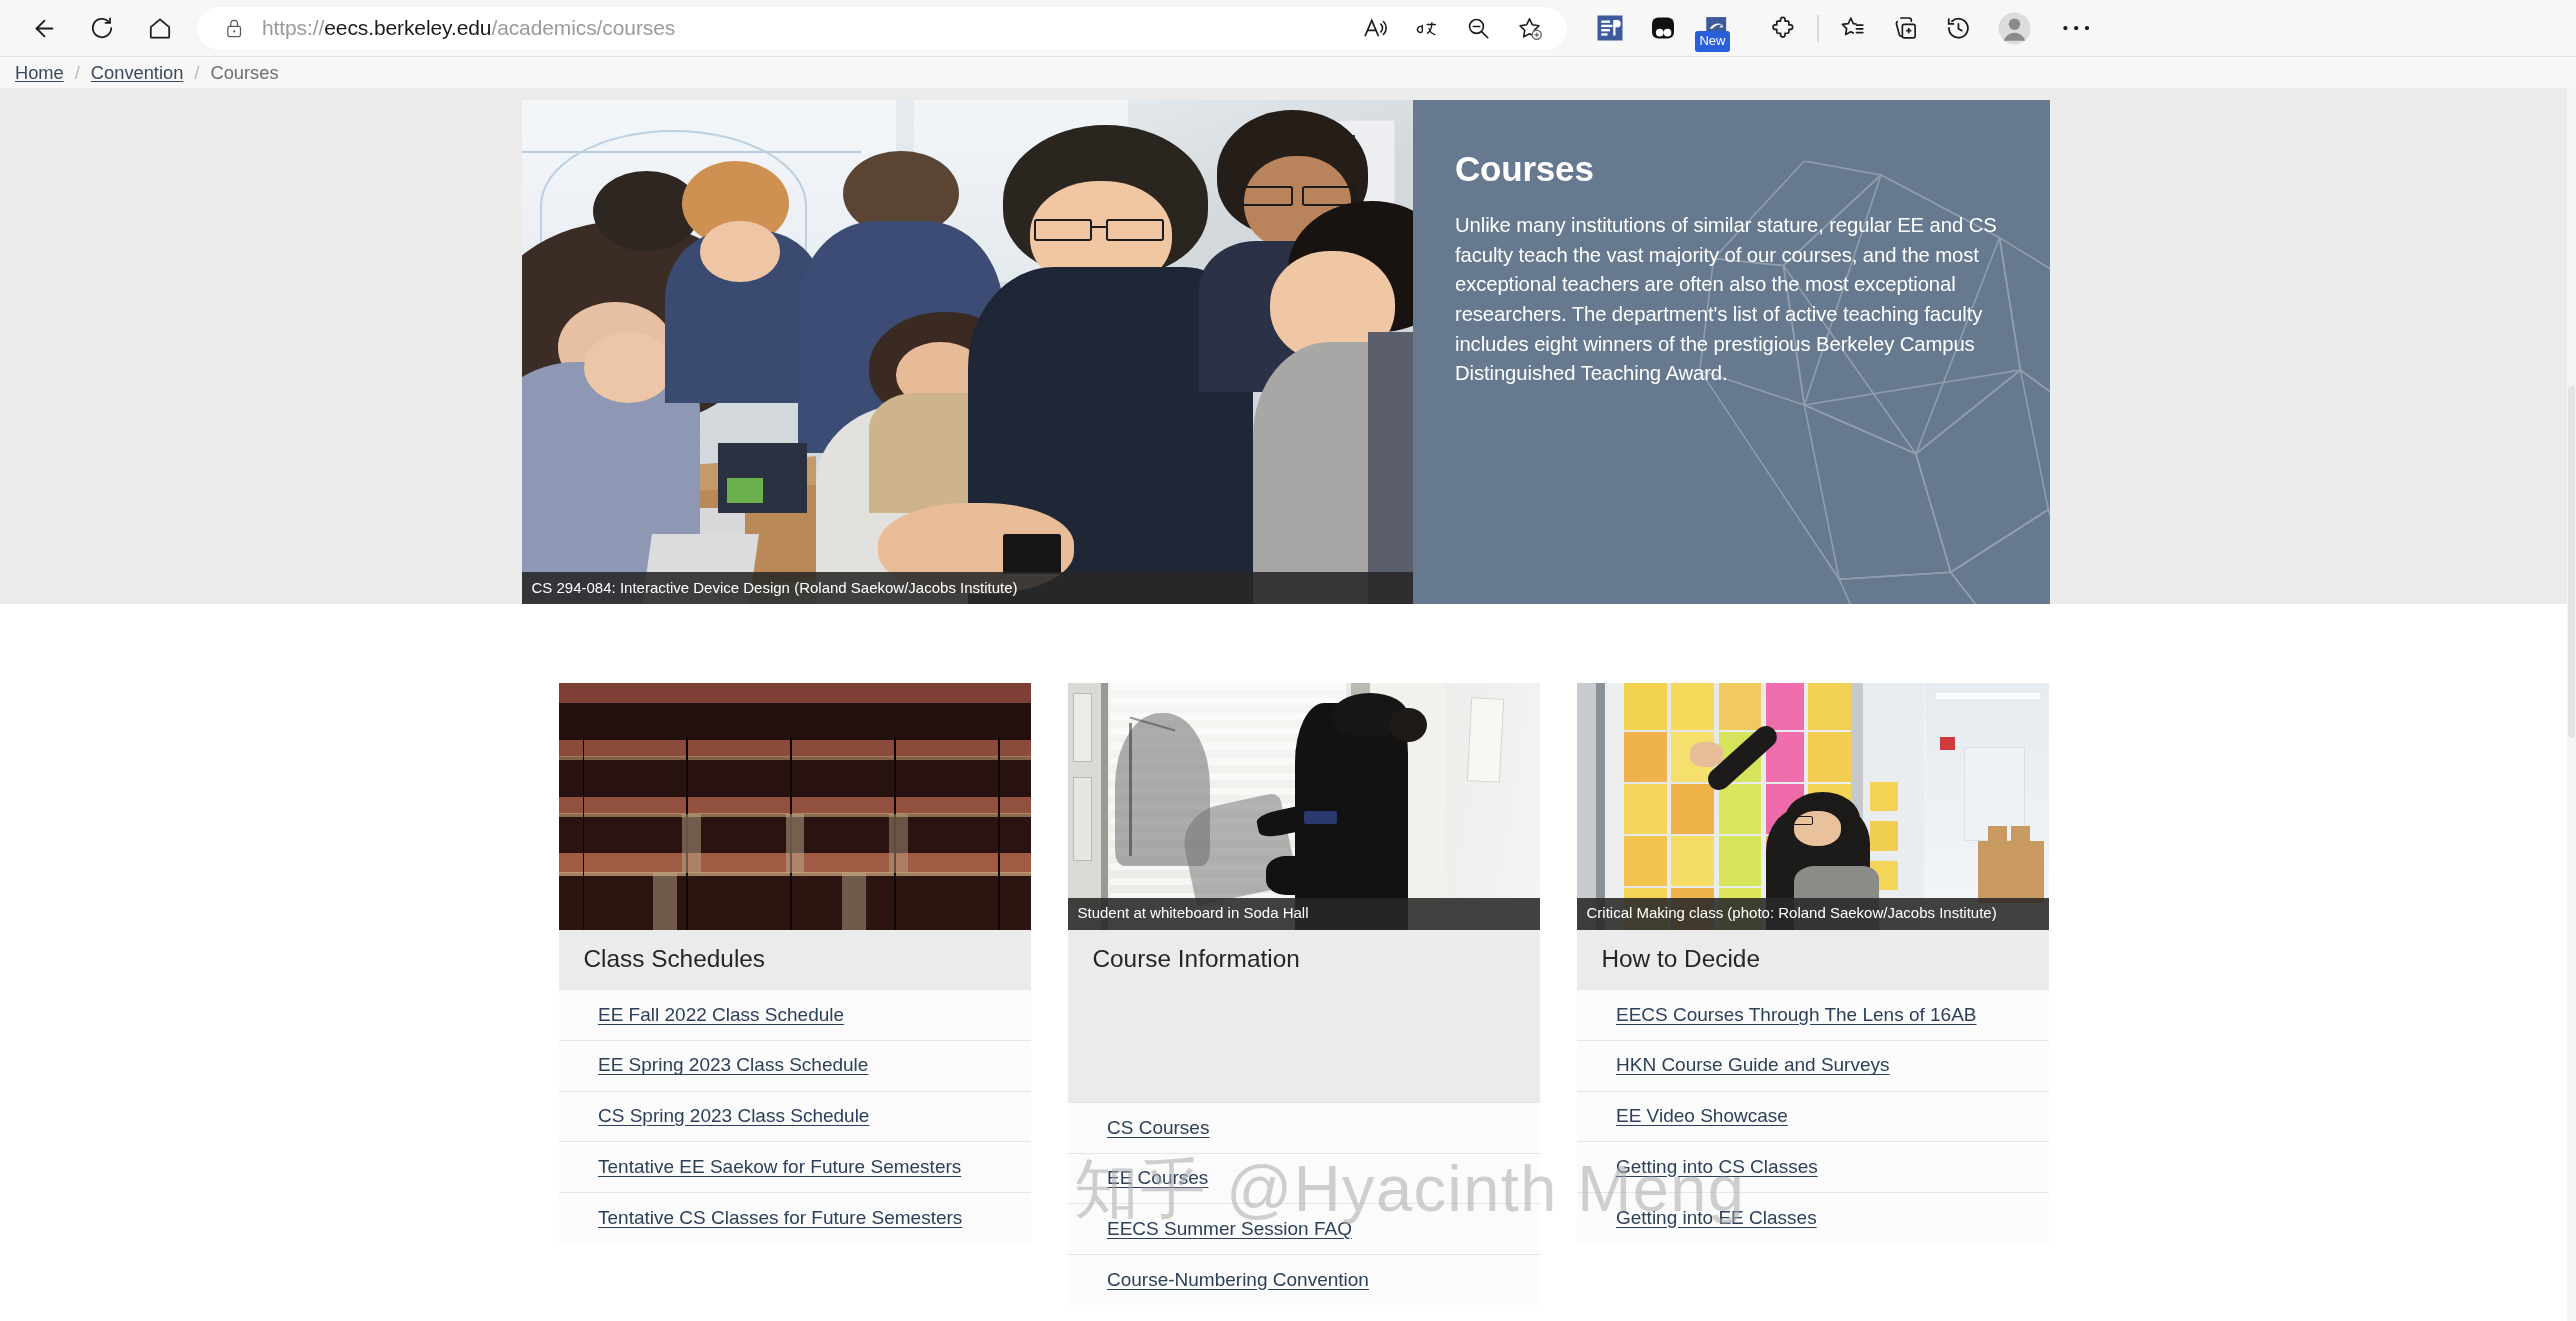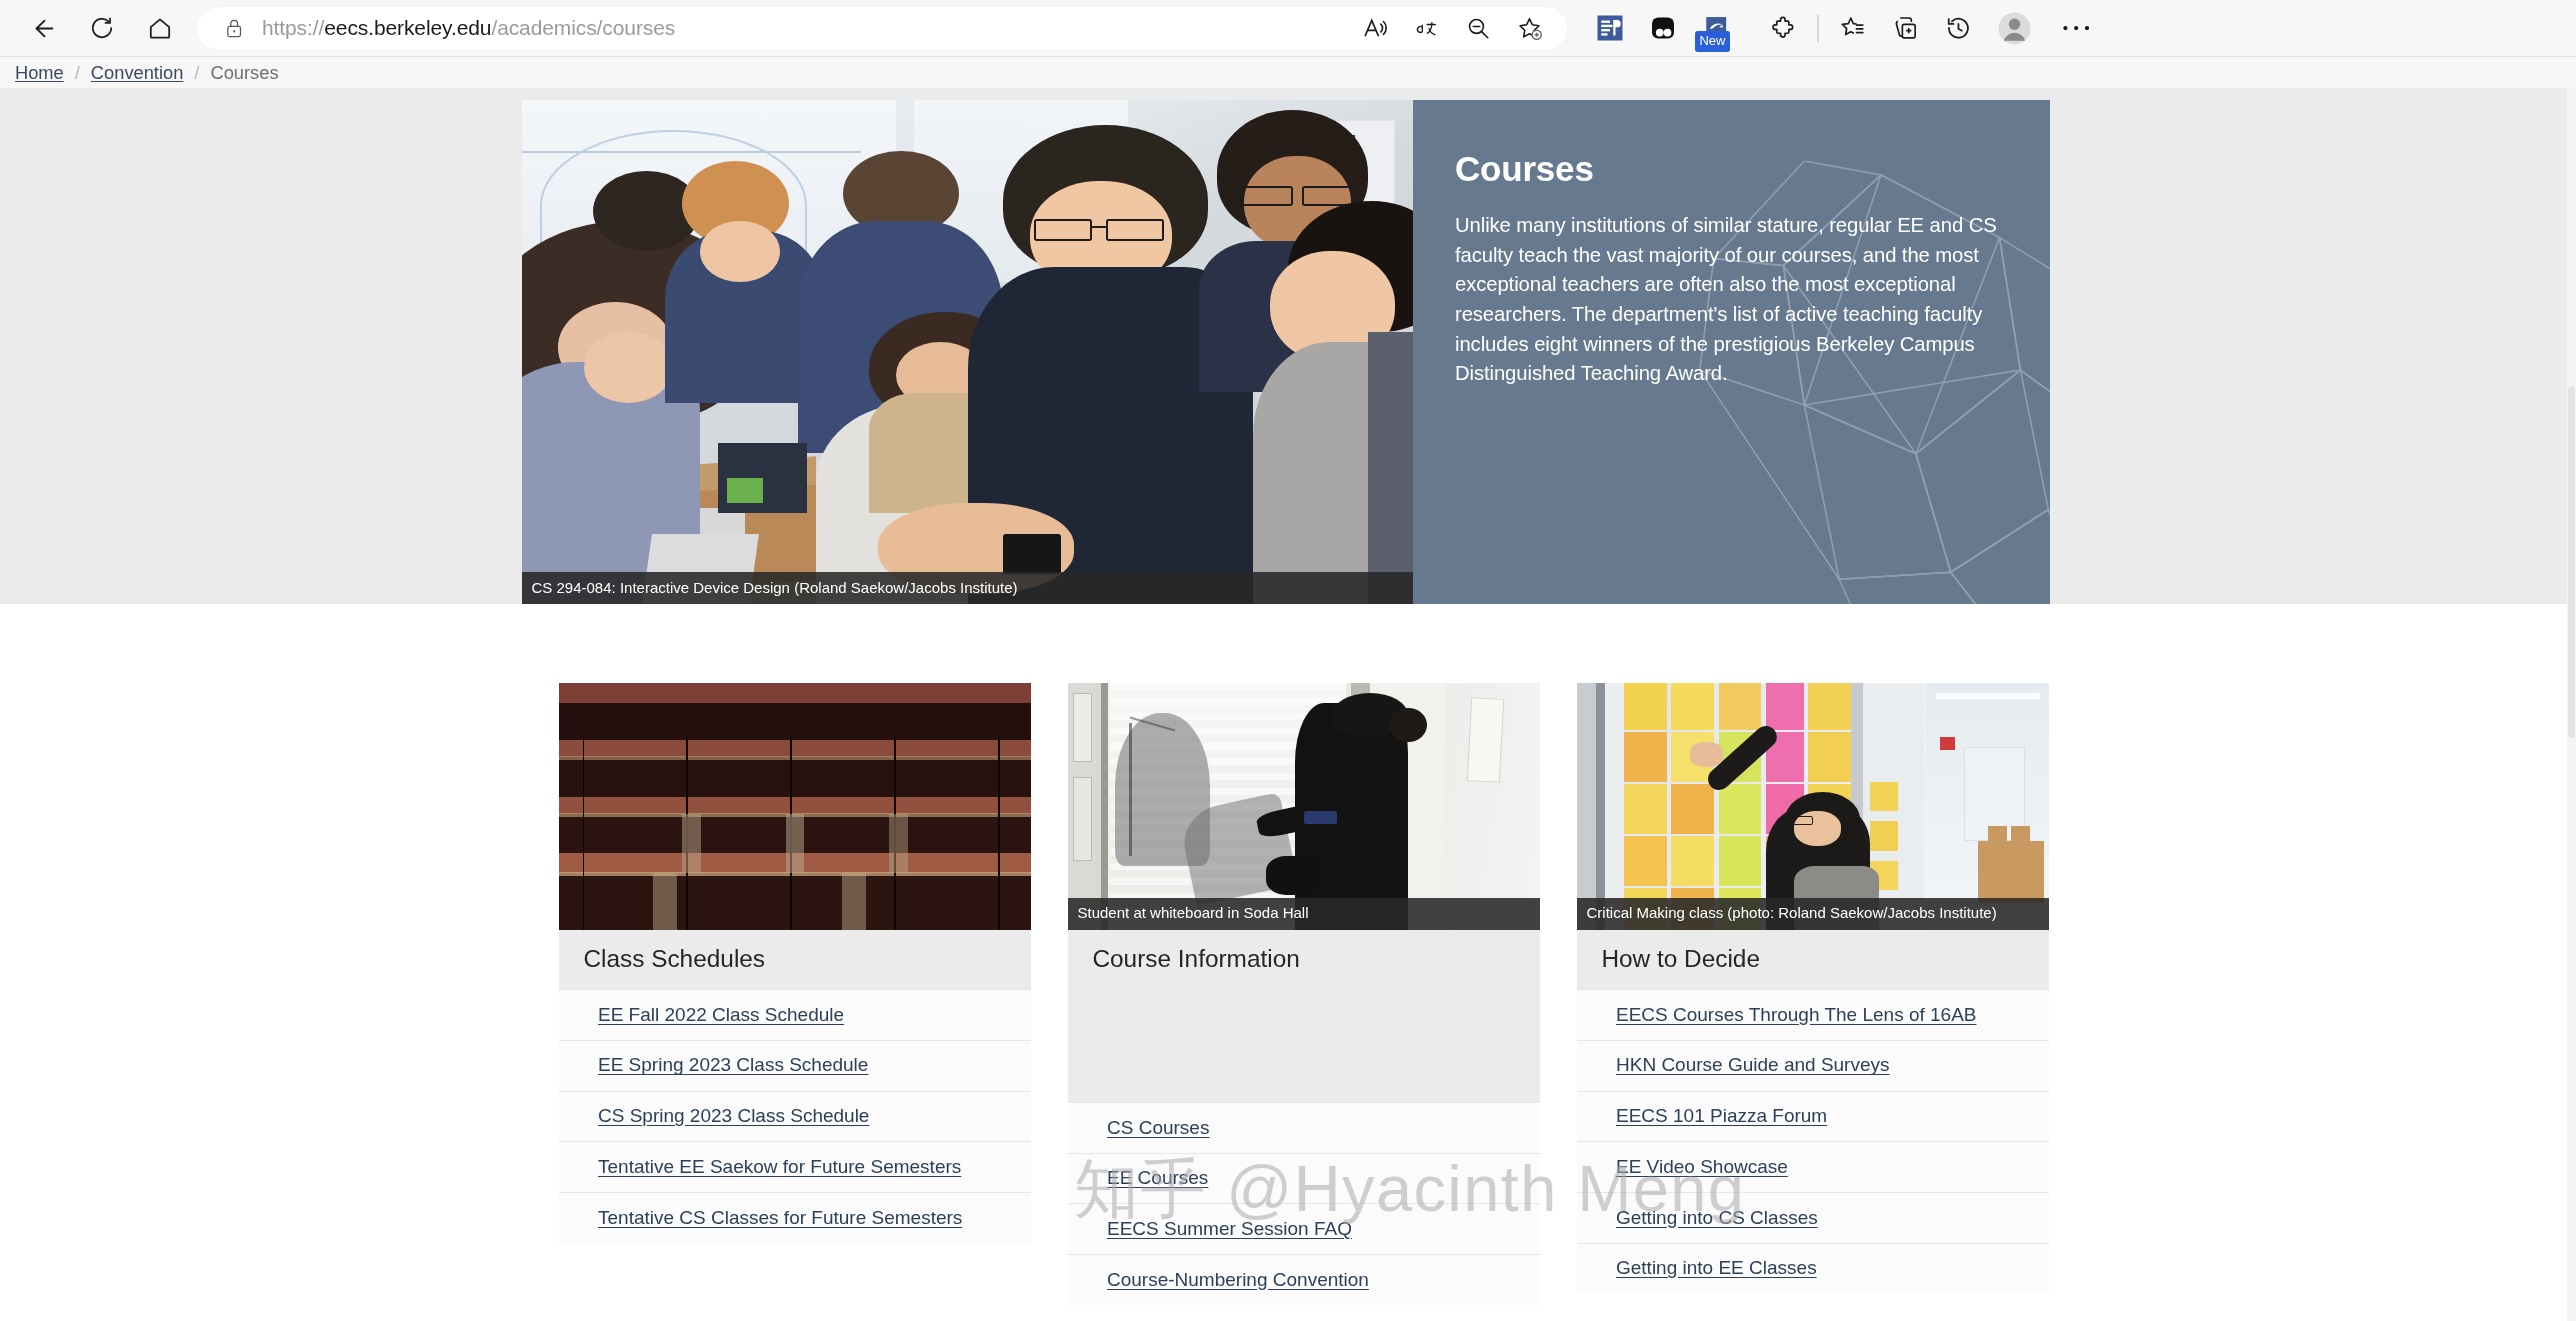--- a/index.html
+++ b/index.html
@@ -522,23 +522,20 @@
       <div class="card-cap">Critical Making class (photo: Roland Saekow/Jacobs Institute)</div>
     </div>
     <div class="card-head">How to Decide</div>
     <div class="card-link-row">
         <span class="card-link">EECS Courses Through The Lens of 16AB</span>
       </div>
     <div class="card-link-row">
         <span class="card-link">HKN Course Guide and Surveys</span>
       </div>
     <div class="card-link-row">
-        <span class="card-link">EECS 101 Piazza Forum</span>
-      </div>
-    <div class="card-link-row">
         <span class="card-link">EE Video Showcase</span>
       </div>
     <div class="card-link-row">
         <span class="card-link">Getting into CS Classes</span>
       </div>
     <div class="card-link-row">
         <span class="card-link">Getting into EE Classes</span>
       </div>
   </div>
 </div>

